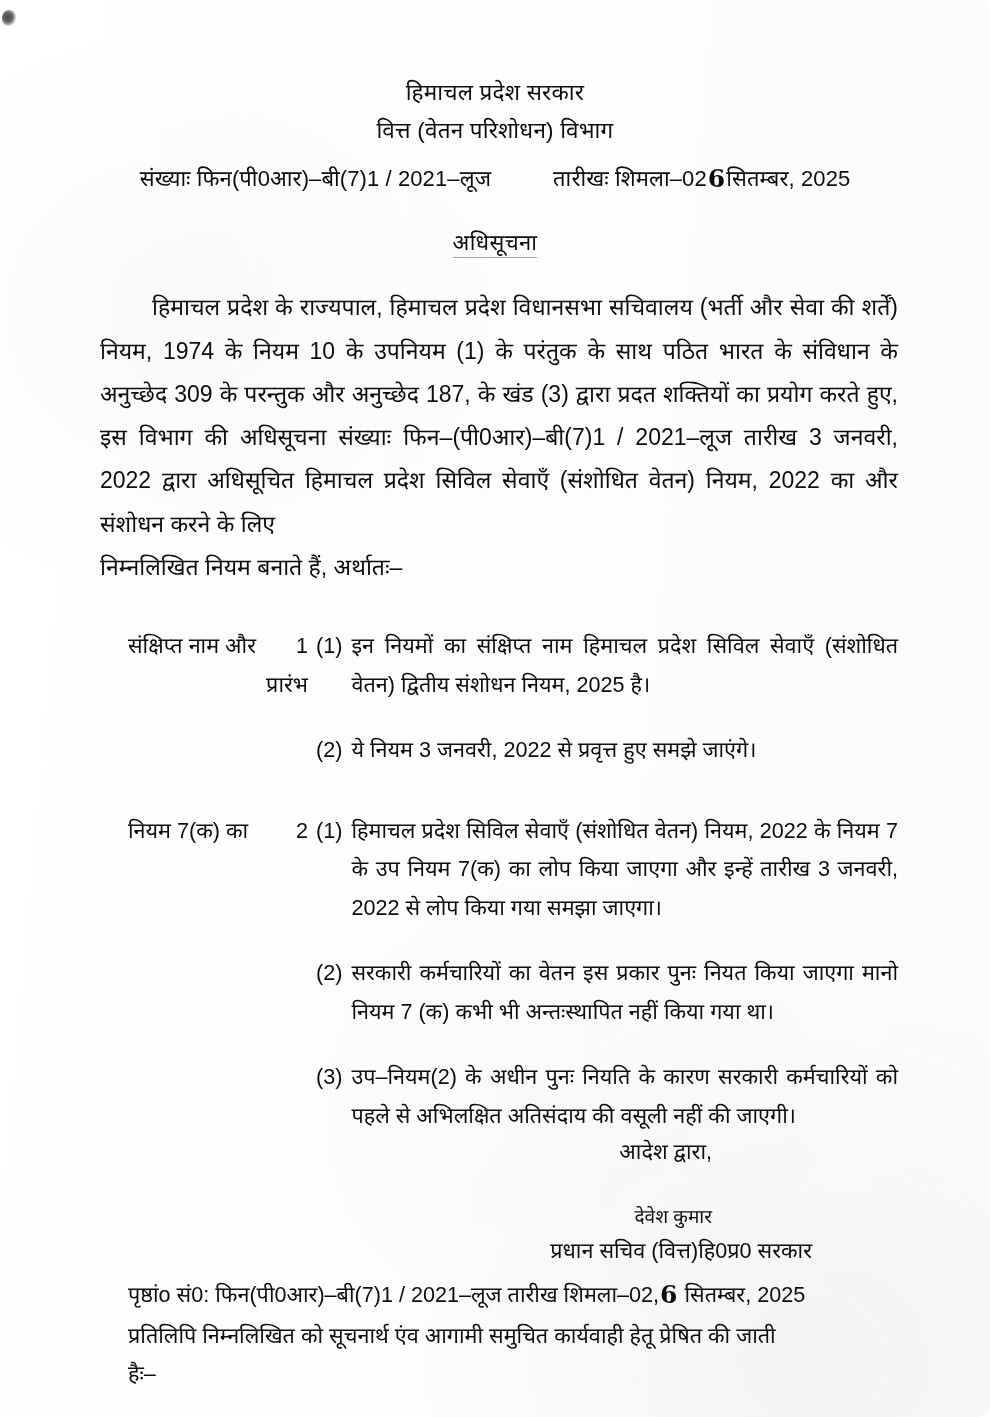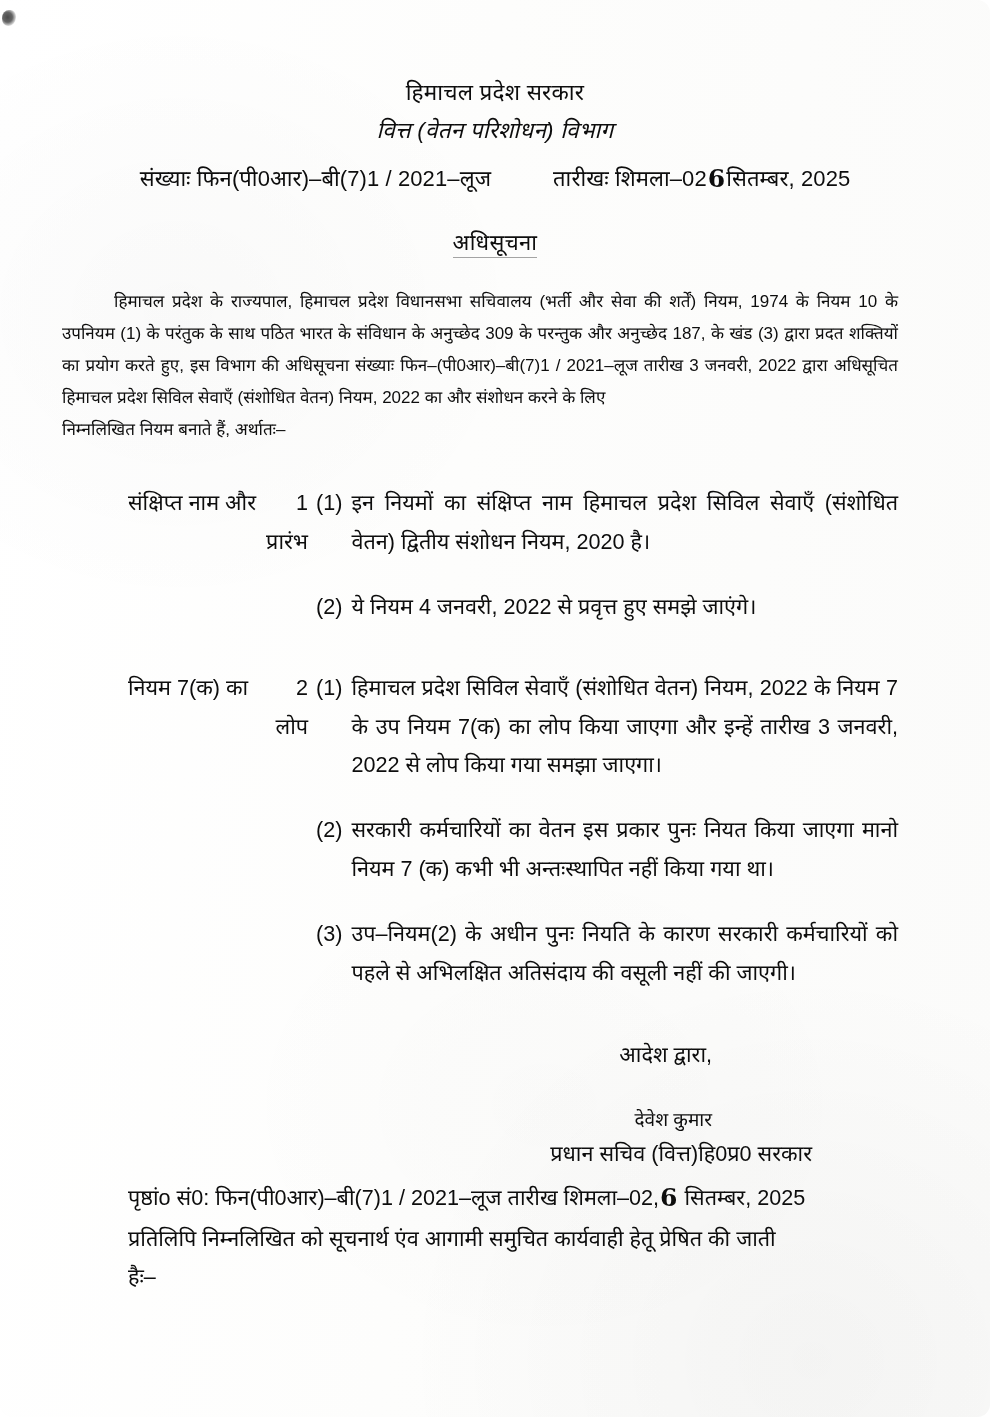--- a/index.html
+++ b/index.html
@@ -56,21 +56,21 @@
 
   
   .hdr {
     text-align: center;
     font-size: 22.5px;
     line-height: 1.52;
     font-weight: 400;
     letter-spacing: 0.2px;
   }
   .hdr-gov { padding-top: 76px; }
-  .hdr-dept { padding-top: 4px; font-style: italic; }
+  .hdr-dept { padding-top: 4px; }
 
   .refline {
     display: flex;
     justify-content: center;
     align-items: baseline;
     gap: 62px;
     font-size: 22px;
     padding-top: 14px;
     white-space: nowrap;
   }
@@ -93,22 +93,22 @@
     letter-spacing: 0.4px;
   }
   .notif-title span {
     border-bottom: 1px solid rgba(40,40,40,0.42);
     padding-bottom: 2px;
     margin-top: 46px;
   }
 
   
   .preamble {
-    margin: 30px 92px 0 62px;
-    font-size: 17px;
+    margin: 30px 92px 0 100px;
+    font-size: 23px;
     line-height: 1.88;
     text-align: justify;
     text-justify: inter-word;
     text-indent: 52px;
   }
   .preamble .lastline { text-indent: 0; }
 
   
   .rule {
     display: flex;
@@ -153,21 +153,20 @@
     flex: 1 1 auto;
     text-align: justify;
     text-justify: inter-word;
   }
 
   .rule-1 { margin-top: 38px; }
   .rule-2 { margin-top: 42px; }
 
   
   .closing {
-    margin-top: 46px;
     padding-right: 278px;
     text-align: right;
     font-size: 21.6px;
   }
   .sign-name {
     margin-top: 38px;
     padding-right: 278px;
     text-align: right;
     font-size: 19px;
   }
@@ -229,36 +228,35 @@
       <div class="rule-marginal">
         <div class="marginal-first">
           <span class="mlabel">संक्षिप्त नाम और</span>
           <span class="mnum">1</span>
         </div>
         <span class="marginal-text">प्रारंभ</span>
       </div>
       <div class="rule-body">
         <div class="clause">
           <span class="clause-no">(1)</span>
-          <span class="clause-text">इन नियमों का संक्षिप्त नाम हिमाचल प्रदेश सिविल सेवाएँ (संशोधित वेतन) द्वितीय संशोधन नियम, 2020 है।</span>
+          <span class="clause-text">इन नियमों का संक्षिप्त नाम हिमाचल प्रदेश सिविल सेवाएँ (संशोधित वेतन) द्वितीय संशोधन नियम, 2025 है।</span>
         </div>
         <div class="clause">
           <span class="clause-no">(2)</span>
-          <span class="clause-text nolast">ये नियम 4 जनवरी, 2022 से प्रवृत्त हुए समझे जाएंगे।</span>
+          <span class="clause-text nolast">ये नियम 3 जनवरी, 2022 से प्रवृत्त हुए समझे जाएंगे।</span>
         </div>
       </div>
     </div>
 
     <div class="rule rule-2">
       <div class="rule-marginal">
         <div class="marginal-first">
           <span class="mlabel">नियम 7(क) का</span>
           <span class="mnum">2</span>
         </div>
-        <span class="marginal-text">लोप</span>
       </div>
       <div class="rule-body">
         <div class="clause">
           <span class="clause-no">(1)</span>
           <span class="clause-text">हिमाचल प्रदेश सिविल सेवाएँ (संशोधित वेतन) नियम, 2022 के नियम 7 के उप नियम 7(क) का लोप किया जाएगा और इन्हें तारीख 3 जनवरी, 2022 से लोप किया गया समझा जाएगा।</span>
         </div>
         <div class="clause">
           <span class="clause-no">(2)</span>
           <span class="clause-text">सरकारी कर्मचारियों का वेतन इस प्रकार पुनः नियत किया जाएगा मानो नियम 7 (क) कभी भी अन्तःस्थापित नहीं किया गया था।</span>
         </div>

